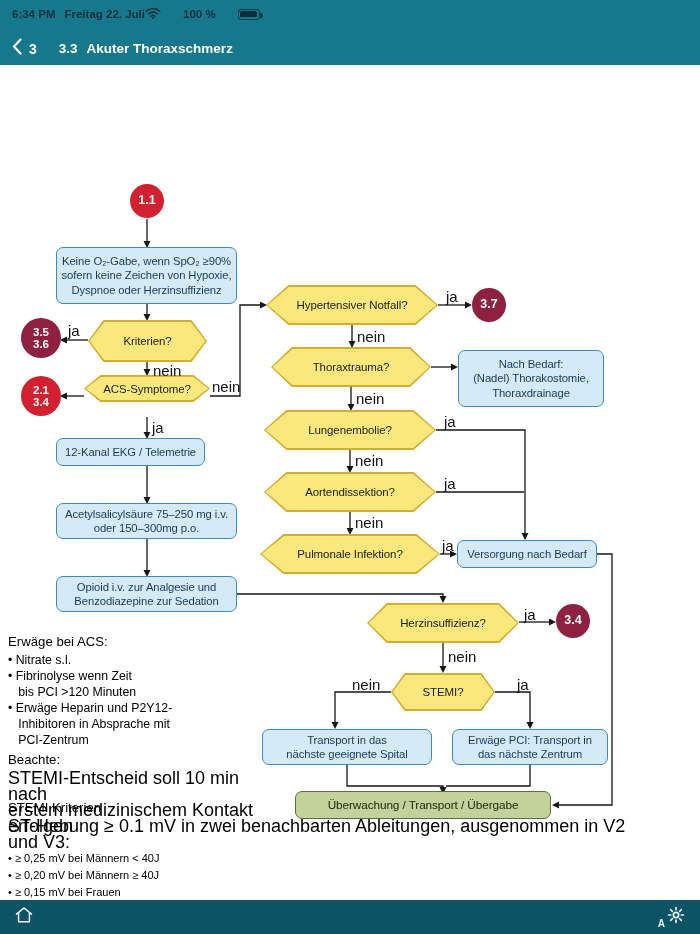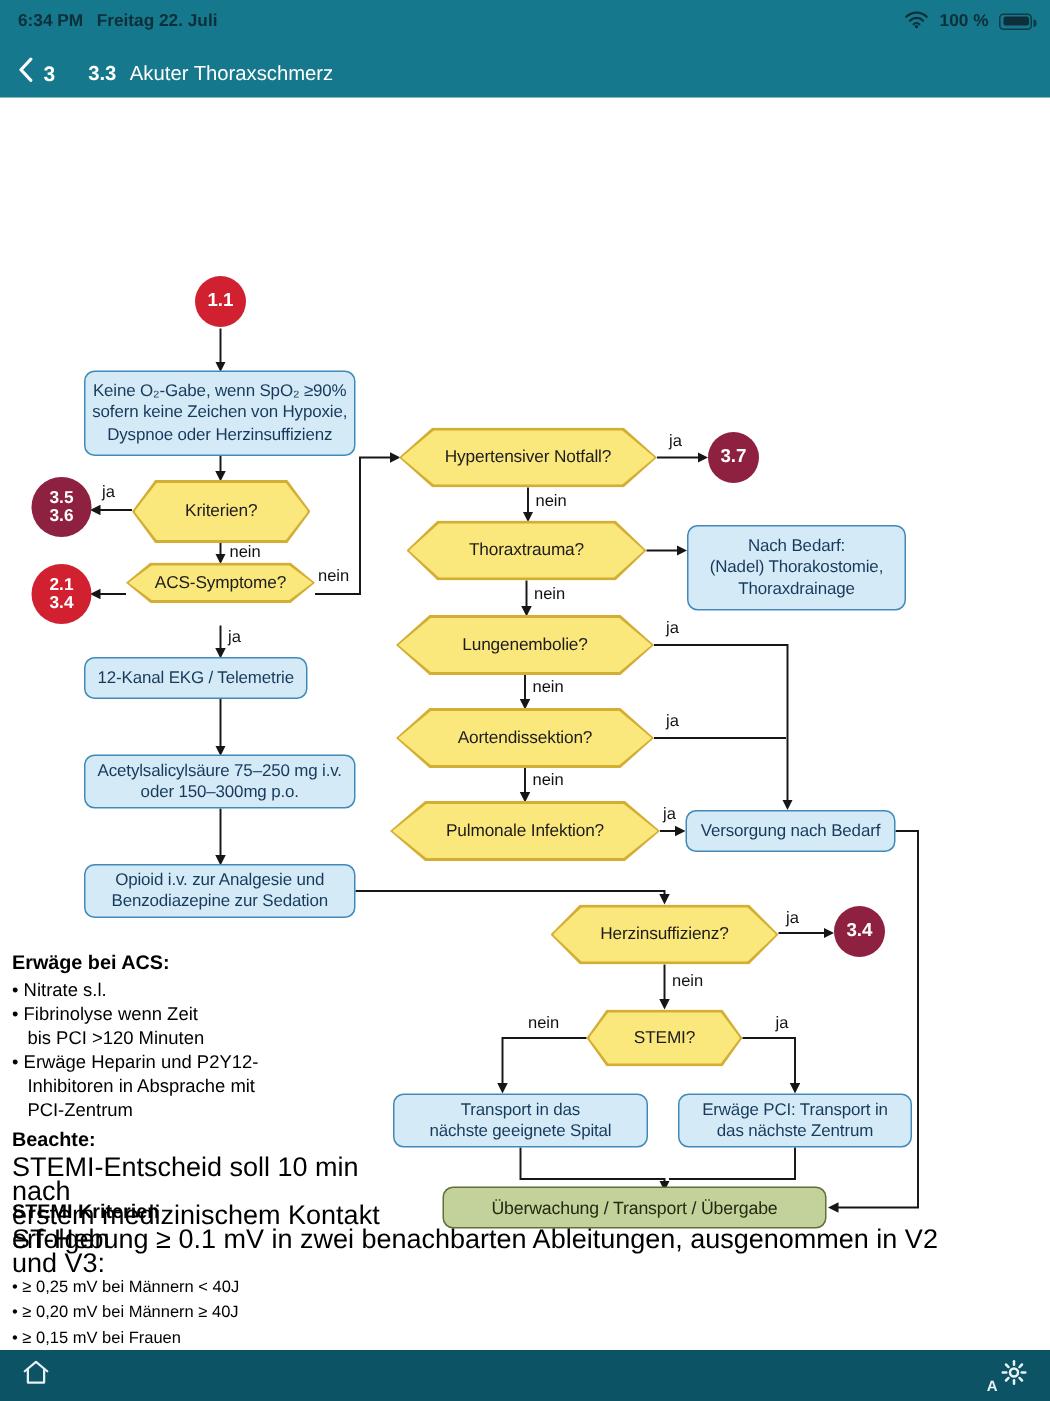--- a/index.html
+++ b/index.html
@@ -1,53 +1,53 @@
 <!DOCTYPE html>
 <html style="--teal: #16788c; --teal-dark: #0b5365; --status-ink: #0c2f39; --red: #d12130; --maroon: #8e2040; --hex-fill: #fbe87c; --hex-border: #d4ad33; --box-fill: #d4eaf7; --box-border: #4189b8; --box-text: #173a5c; --green-fill: #c2d29a; --green-border: #5f6f38;"><head>
 <meta charset="utf-8">
 <style>
   * { margin:0; padding:0; box-sizing:border-box; }
   body { font-family:"Liberation Sans", sans-serif; background:#444; }
   #screen { position:relative; width:700px; height:934px; background:#ffffff; overflow:hidden; }
 
   
   #header { position:absolute; top:0; left:0; right:0; height:65px; background:var(--teal,#16788c); }
-  #statusbar { height:24px; display:flex; align-items:center; justify-content:space-between; padding:14px 12px; color:var(--status-ink,#0c2f39); font-size:11.5px; font-weight:bold; }
+  #statusbar { height:24px; display:flex; align-items:center; padding:14px 12px; color:var(--status-ink,#0c2f39); font-size:11.5px; font-weight:bold; }
   .status-left { display:flex; gap:9px; align-items:center; }
-  .status-right { display:flex; gap:7px; align-items:center; }
+  .status-right { display:flex; gap:22px; align-items:center; }
   #navbar { height:41px; display:flex; align-items:center; color:#fff; padding:0 12px; }
   .back-group { display:flex; align-items:center; gap:7px; cursor:pointer; }
   .back-num { font-size:14px; font-weight:bold; }
   .nav-section { margin-left:22px; font-size:13.5px; font-weight:bold; }
-  .nav-title { margin-left:9px; font-size:13.5px; font-weight:normal; }
+  .nav-title { margin-left:9px; font-size:13.5px; font-weight:bold; }
   .battery { position:relative; width:22px; height:11px; border:1px solid rgba(12,47,57,.85); border-radius:3px; display:inline-block; }
   .battery-level { position:absolute; inset:1.5px; background:#0c2f39; border-radius:1.5px; }
   .battery-nub { position:absolute; right:-4px; top:3px; width:2.5px; height:5px; background:rgba(12,47,57,.85); border-radius:0 2px 2px 0; }
 
   
   #footer { position:absolute; bottom:0; left:0; right:0; height:34px; background:var(--teal-dark,#0b5365); display:flex; align-items:center; justify-content:space-between; padding:0 14px; }
   .footer-btn { display:flex; align-items:flex-end; gap:1px; cursor:pointer; }
   .settings-letter { color:#e8f1f3; font-size:10px; font-weight:bold; line-height:10px; }
 
   
   .connectors { position:absolute; left:0; top:0; z-index:1; pointer-events:none; }
   .node { position:absolute; z-index:2; display:flex; align-items:center; justify-content:center; text-align:center; }
   .box { background:var(--box-fill,#d4eaf7); border:1.5px solid var(--box-border,#4189b8); border-radius:7px; color:var(--box-text,#173a5c); font-size:11.3px; line-height:1.25; white-space:pre-line; letter-spacing:-0.1px; padding:1px 3px; }
   .green { background:var(--green-fill,#c2d29a); border-color:var(--green-border,#5f6f38); color:#222a12; font-size:11.8px; }
   .circle { border-radius:50%; background:var(--red,#d12130); color:#fff; font-weight:bold; font-size:12.5px; line-height:1.06; white-space:pre-line; }
   .circle.two { font-size:11.5px; }
   .circle.maroon { background:var(--maroon,#8e2040); }
   .hex { position:absolute; z-index:2; display:flex; align-items:center; justify-content:center; clip-path:polygon(0 50%,13% 0,87% 0,100% 50%,87% 100%,13% 100%); background:var(--hex-border,#d4ad33); }
   .hex-fill { position:absolute; inset:1.6px; clip-path:polygon(0 50%,13% 0,87% 0,100% 50%,87% 100%,13% 100%); background:var(--hex-fill,#fbe87c); }
   .hex-label { position:relative; z-index:1; font-size:11.5px; color:#1c1c1c; letter-spacing:-0.1px; text-align:center; }
-  .lbl { position:absolute; z-index:2; font-size:11px; color:#111;text-align:center; }
+  .lbl { position:absolute; z-index:2; font-size:15px; color:#111;text-align:center; }
 
   
   .note { position:absolute; z-index:2; color:#000; }
-  .note-title { font-size:13.2px; font-weight:bold; margin-bottom:3px; }
+  .note-title { font-size:13.2px; font-weight:normal; margin-bottom:3px; }
   .note-text { font-size:18px; line-height:16px; white-space:pre-wrap; }
   .note-item { font-size:12.3px; line-height:16px; white-space:pre-wrap; }
   .stemi-item { font-size:11px; line-height:17px; white-space:pre-wrap; }
 </style>
 </head>
 <body>
 
 <div id="screen">
 
   <div id="header">

